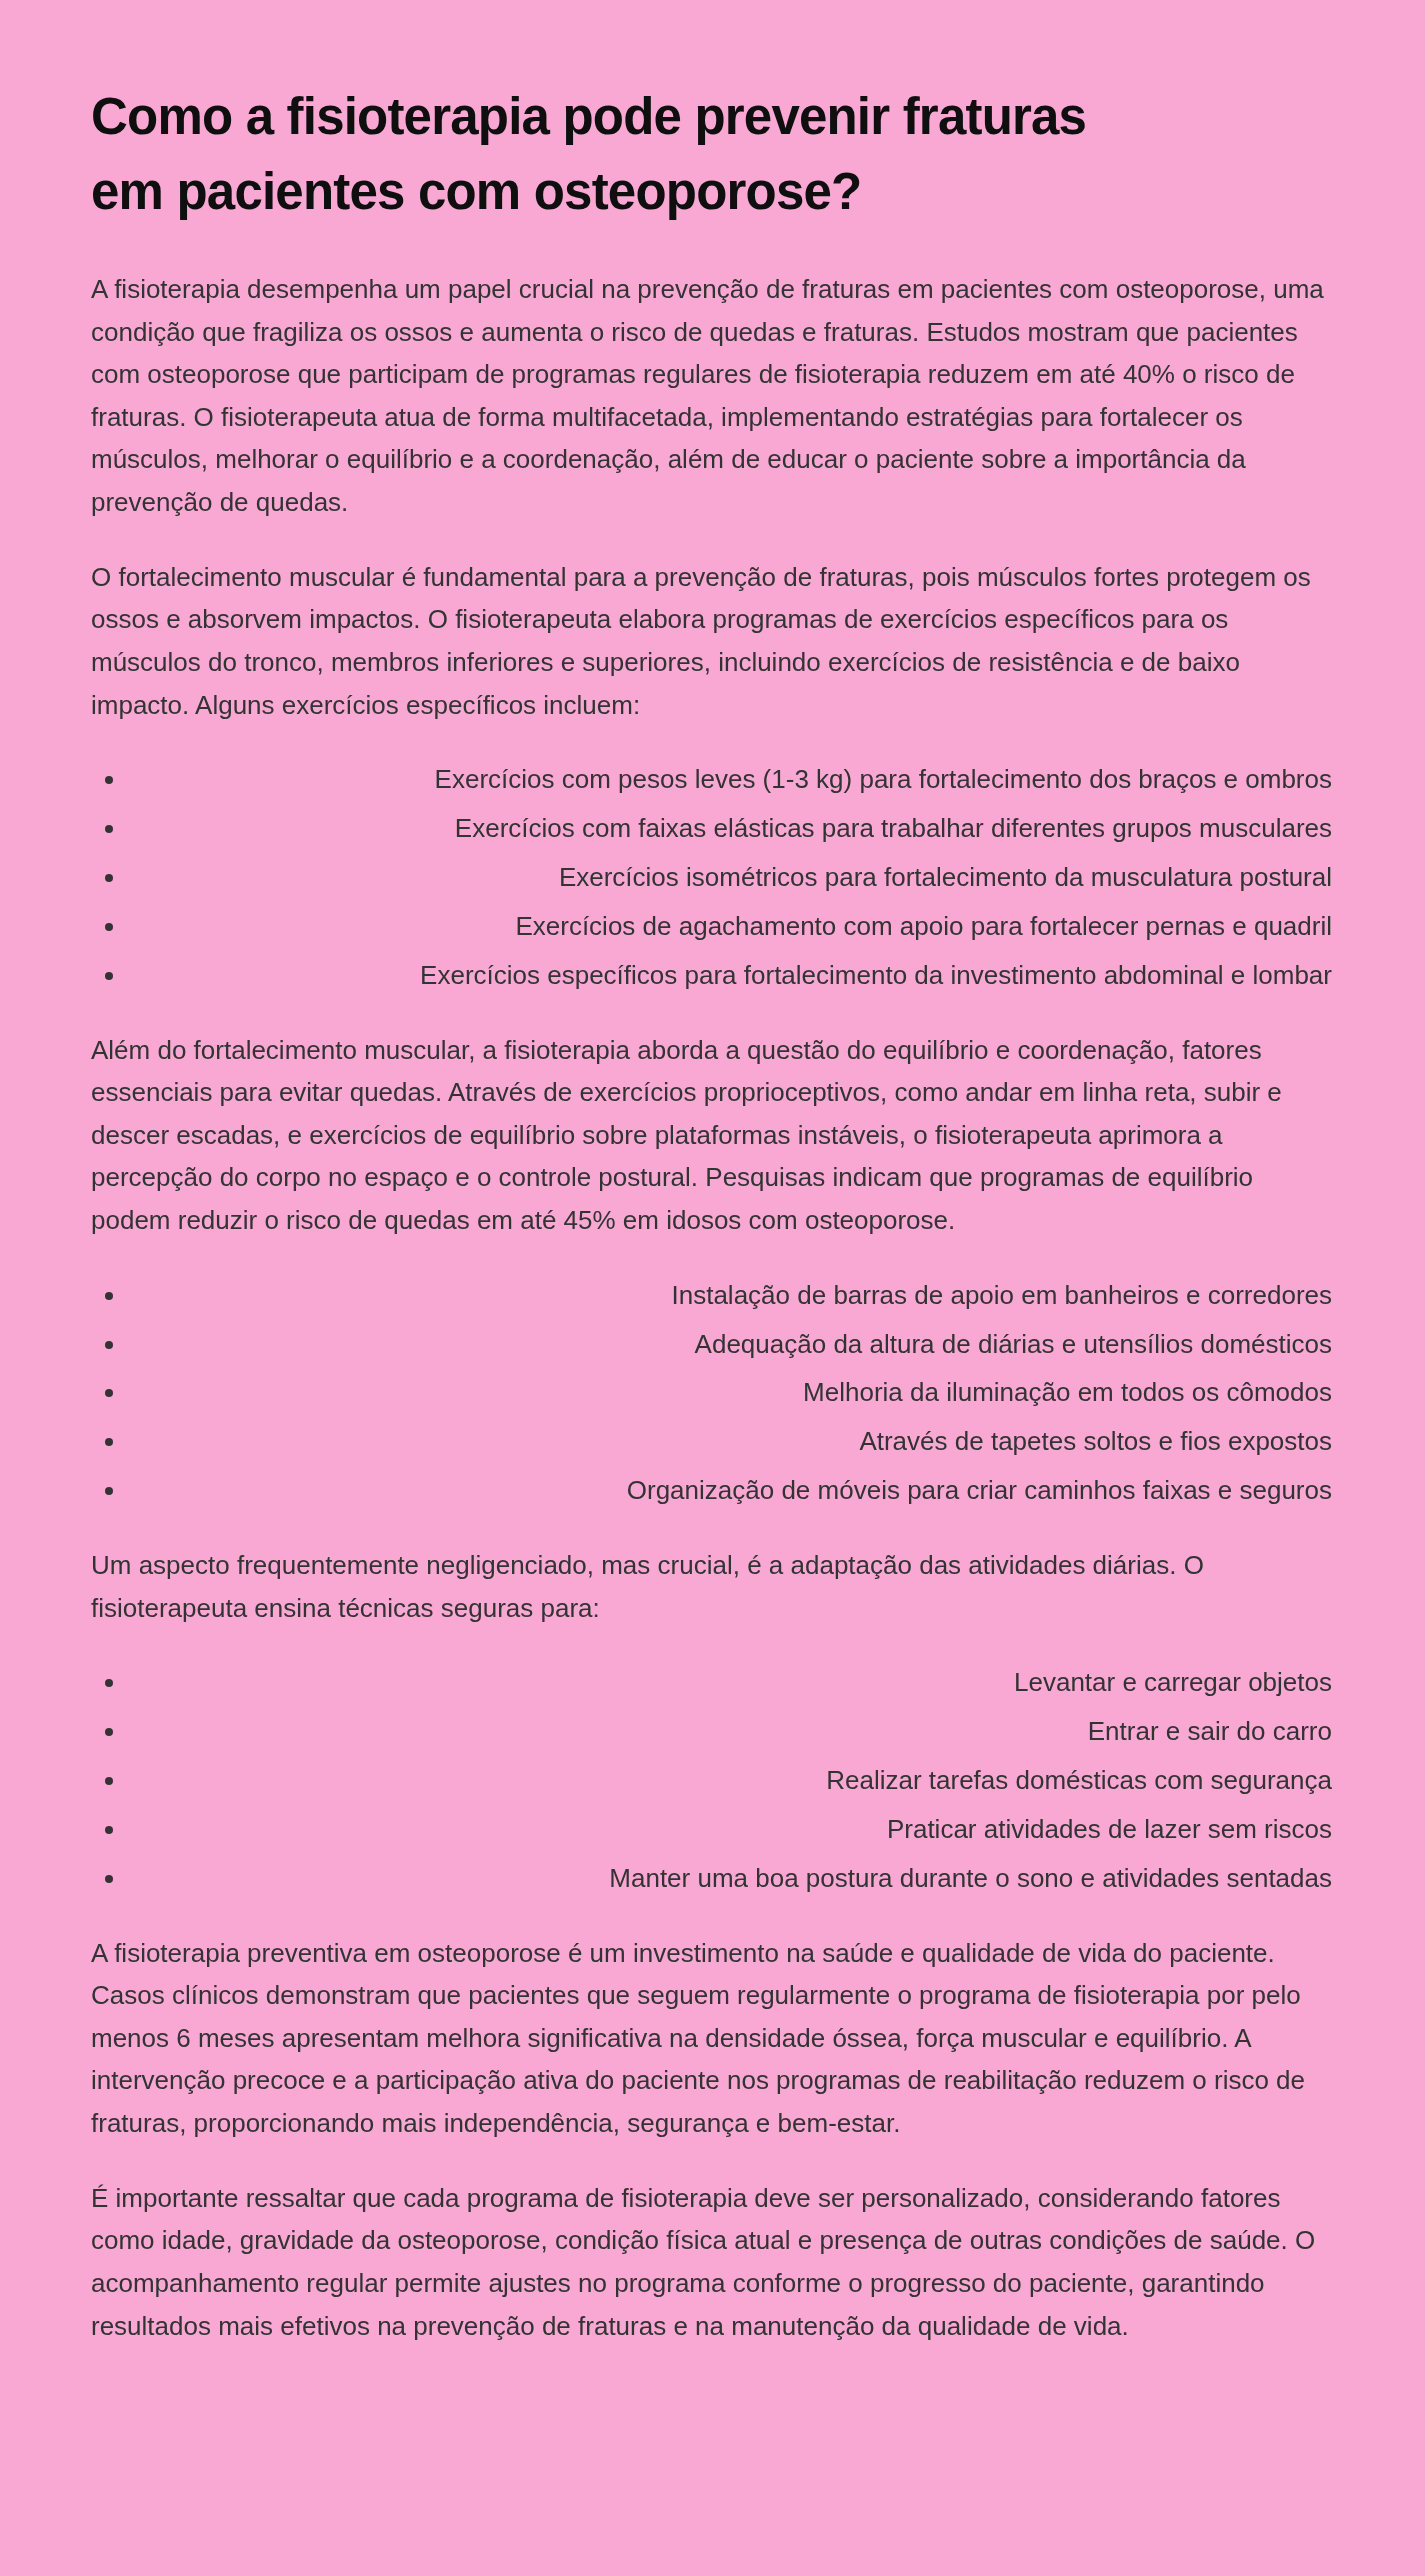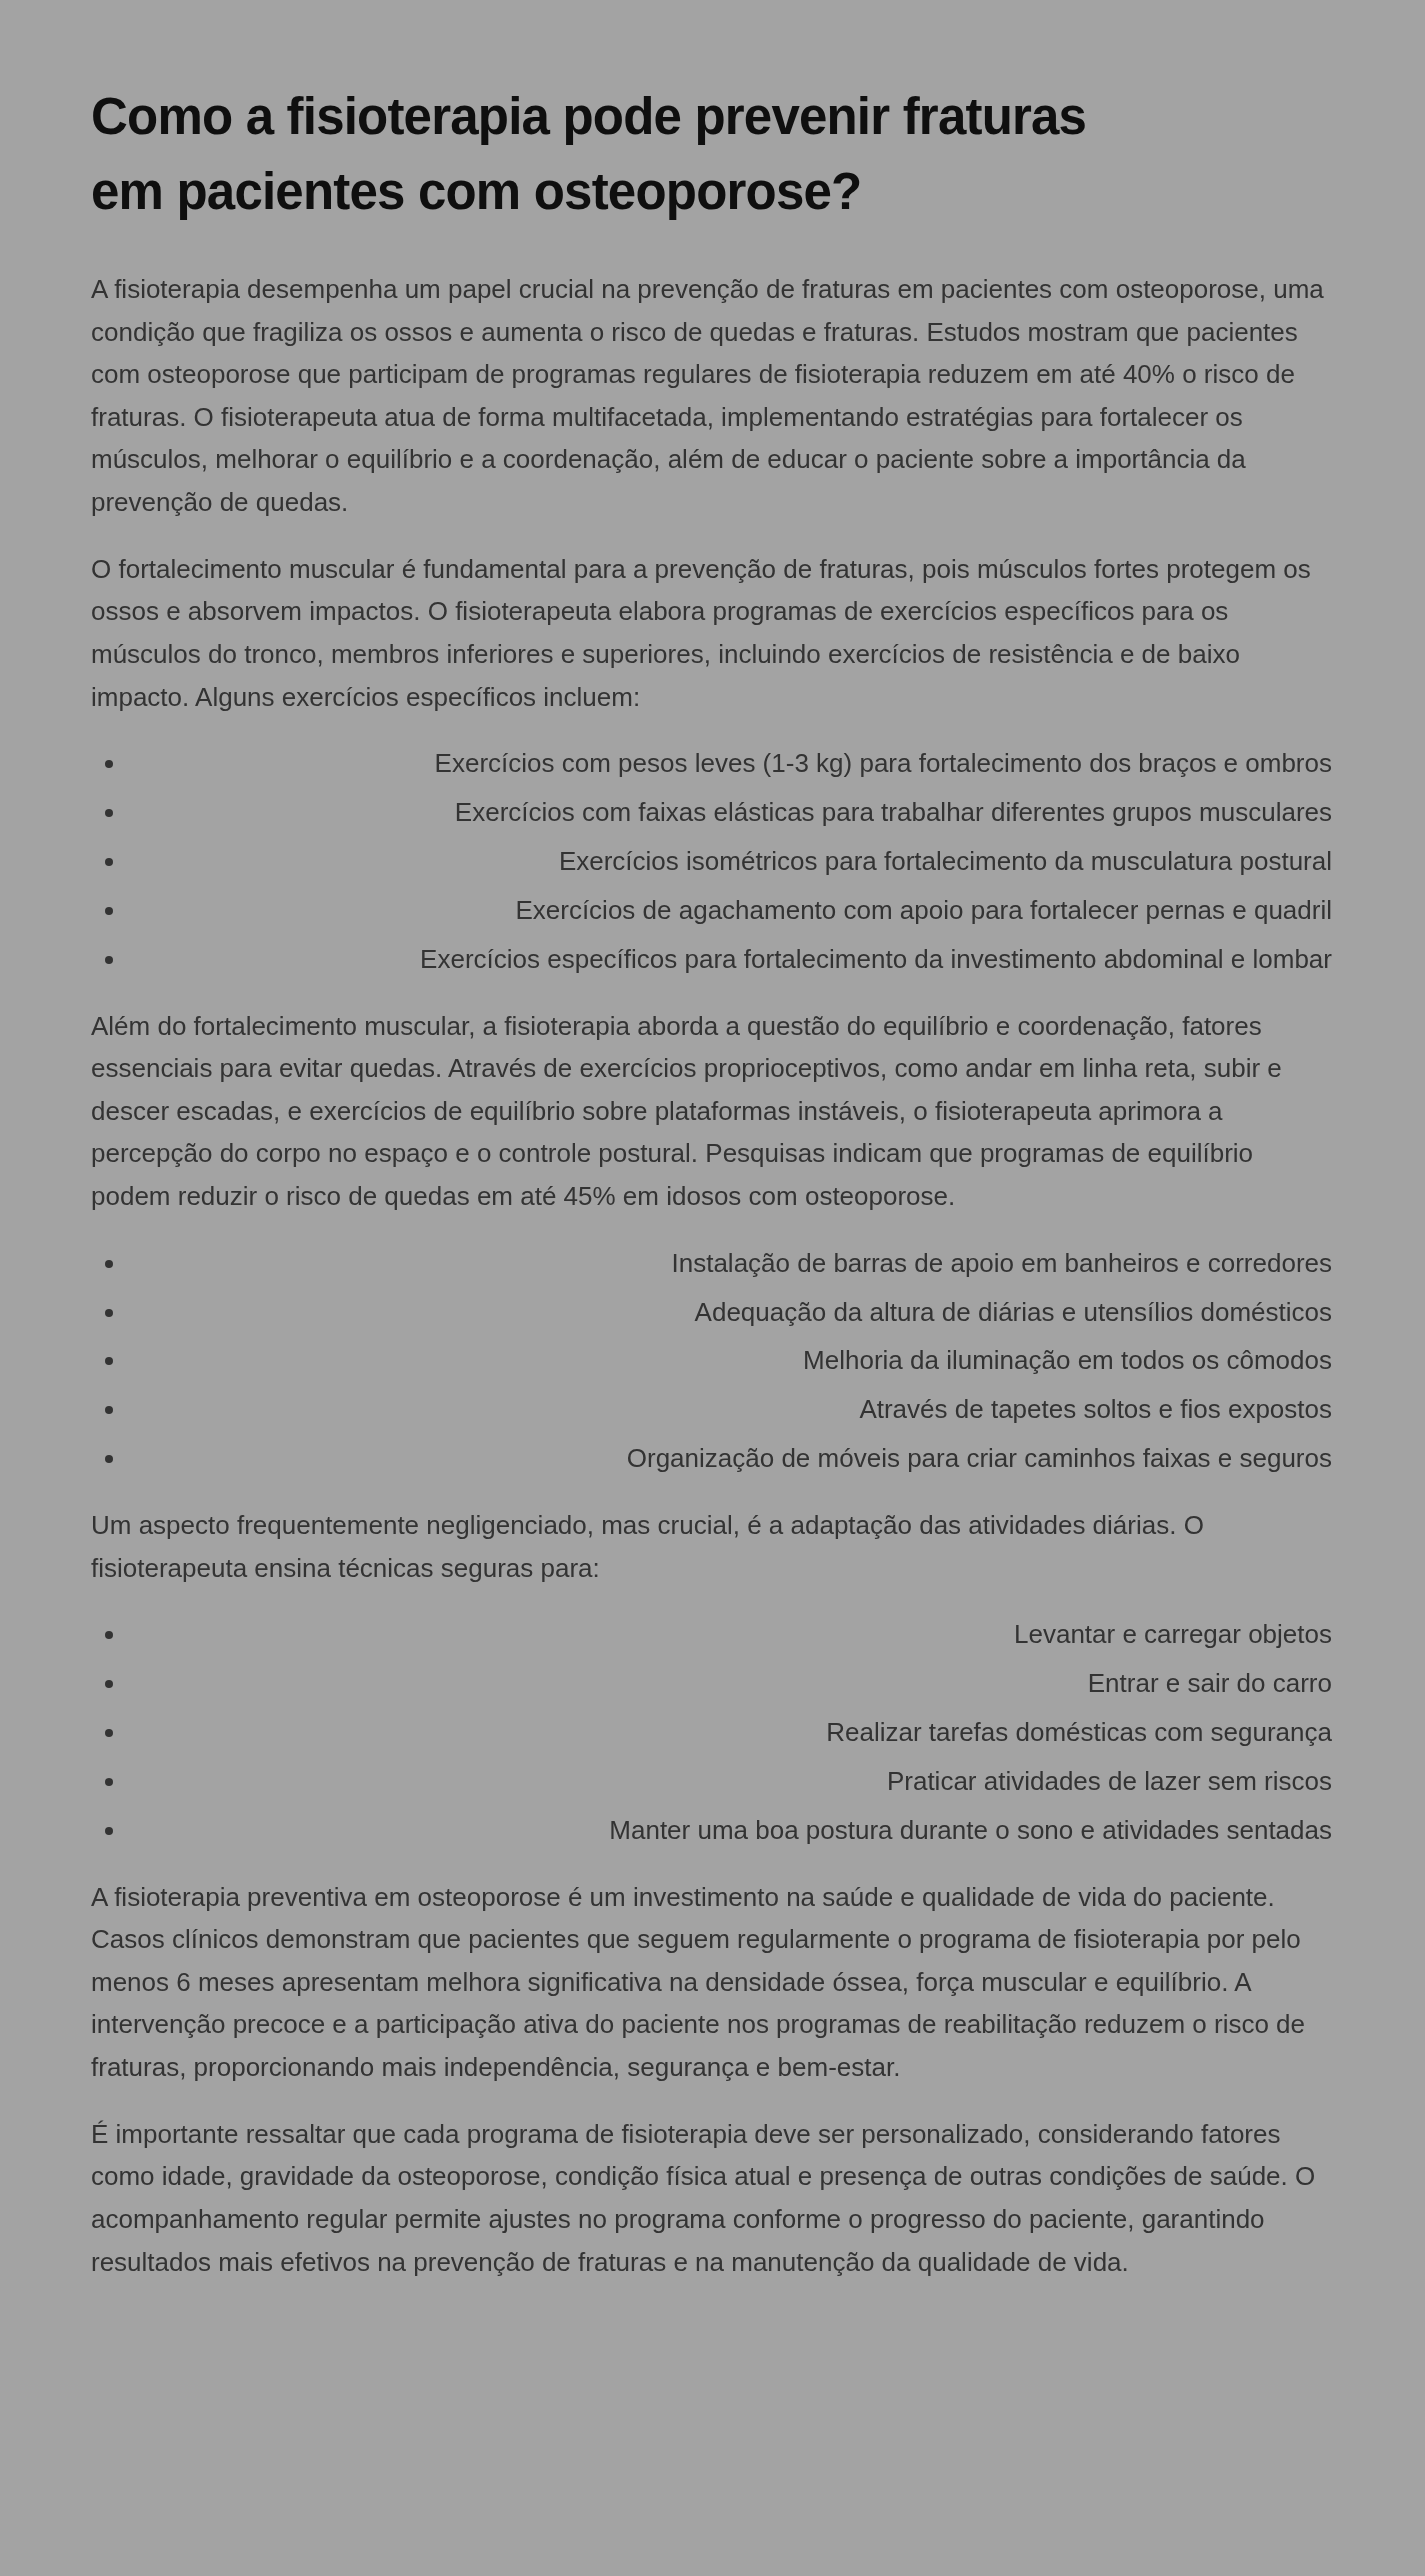--- a/index.html
+++ b/index.html
@@ -6,37 +6,37 @@
     margin: 0;
     padding: 0;
     background: #ffffff;
   }
   .page {
     width: 1426px;
     height: 2576px;
     box-sizing: border-box;
     padding: 79px 91px 0 91px;
     overflow: hidden;
-    background: #a3a3a3;
+    background: #f9a8d4;
     font-family: "Liberation Sans", sans-serif;
   }
   h1.article-title {
     font-size: 51px;
     line-height: 1.48;
     font-weight: 700;
     letter-spacing: -0.8px;
     color: #0f0f0f;
     margin: 0 0 38px 0;
     max-width: 1006px;
   }
   .article-body p {
     font-size: 26px;
     line-height: 1.64;
     color: #333333;
-    margin: 24px 0;
+    margin: 32px 0;
     max-width: 1244px;
   }
   .article-body ul {
     font-size: 26px;
     line-height: 1.64;
     color: #333333;
     margin: 24px 0;
     padding-left: 37px;
     list-style: disc;
     max-width: 1204px;

